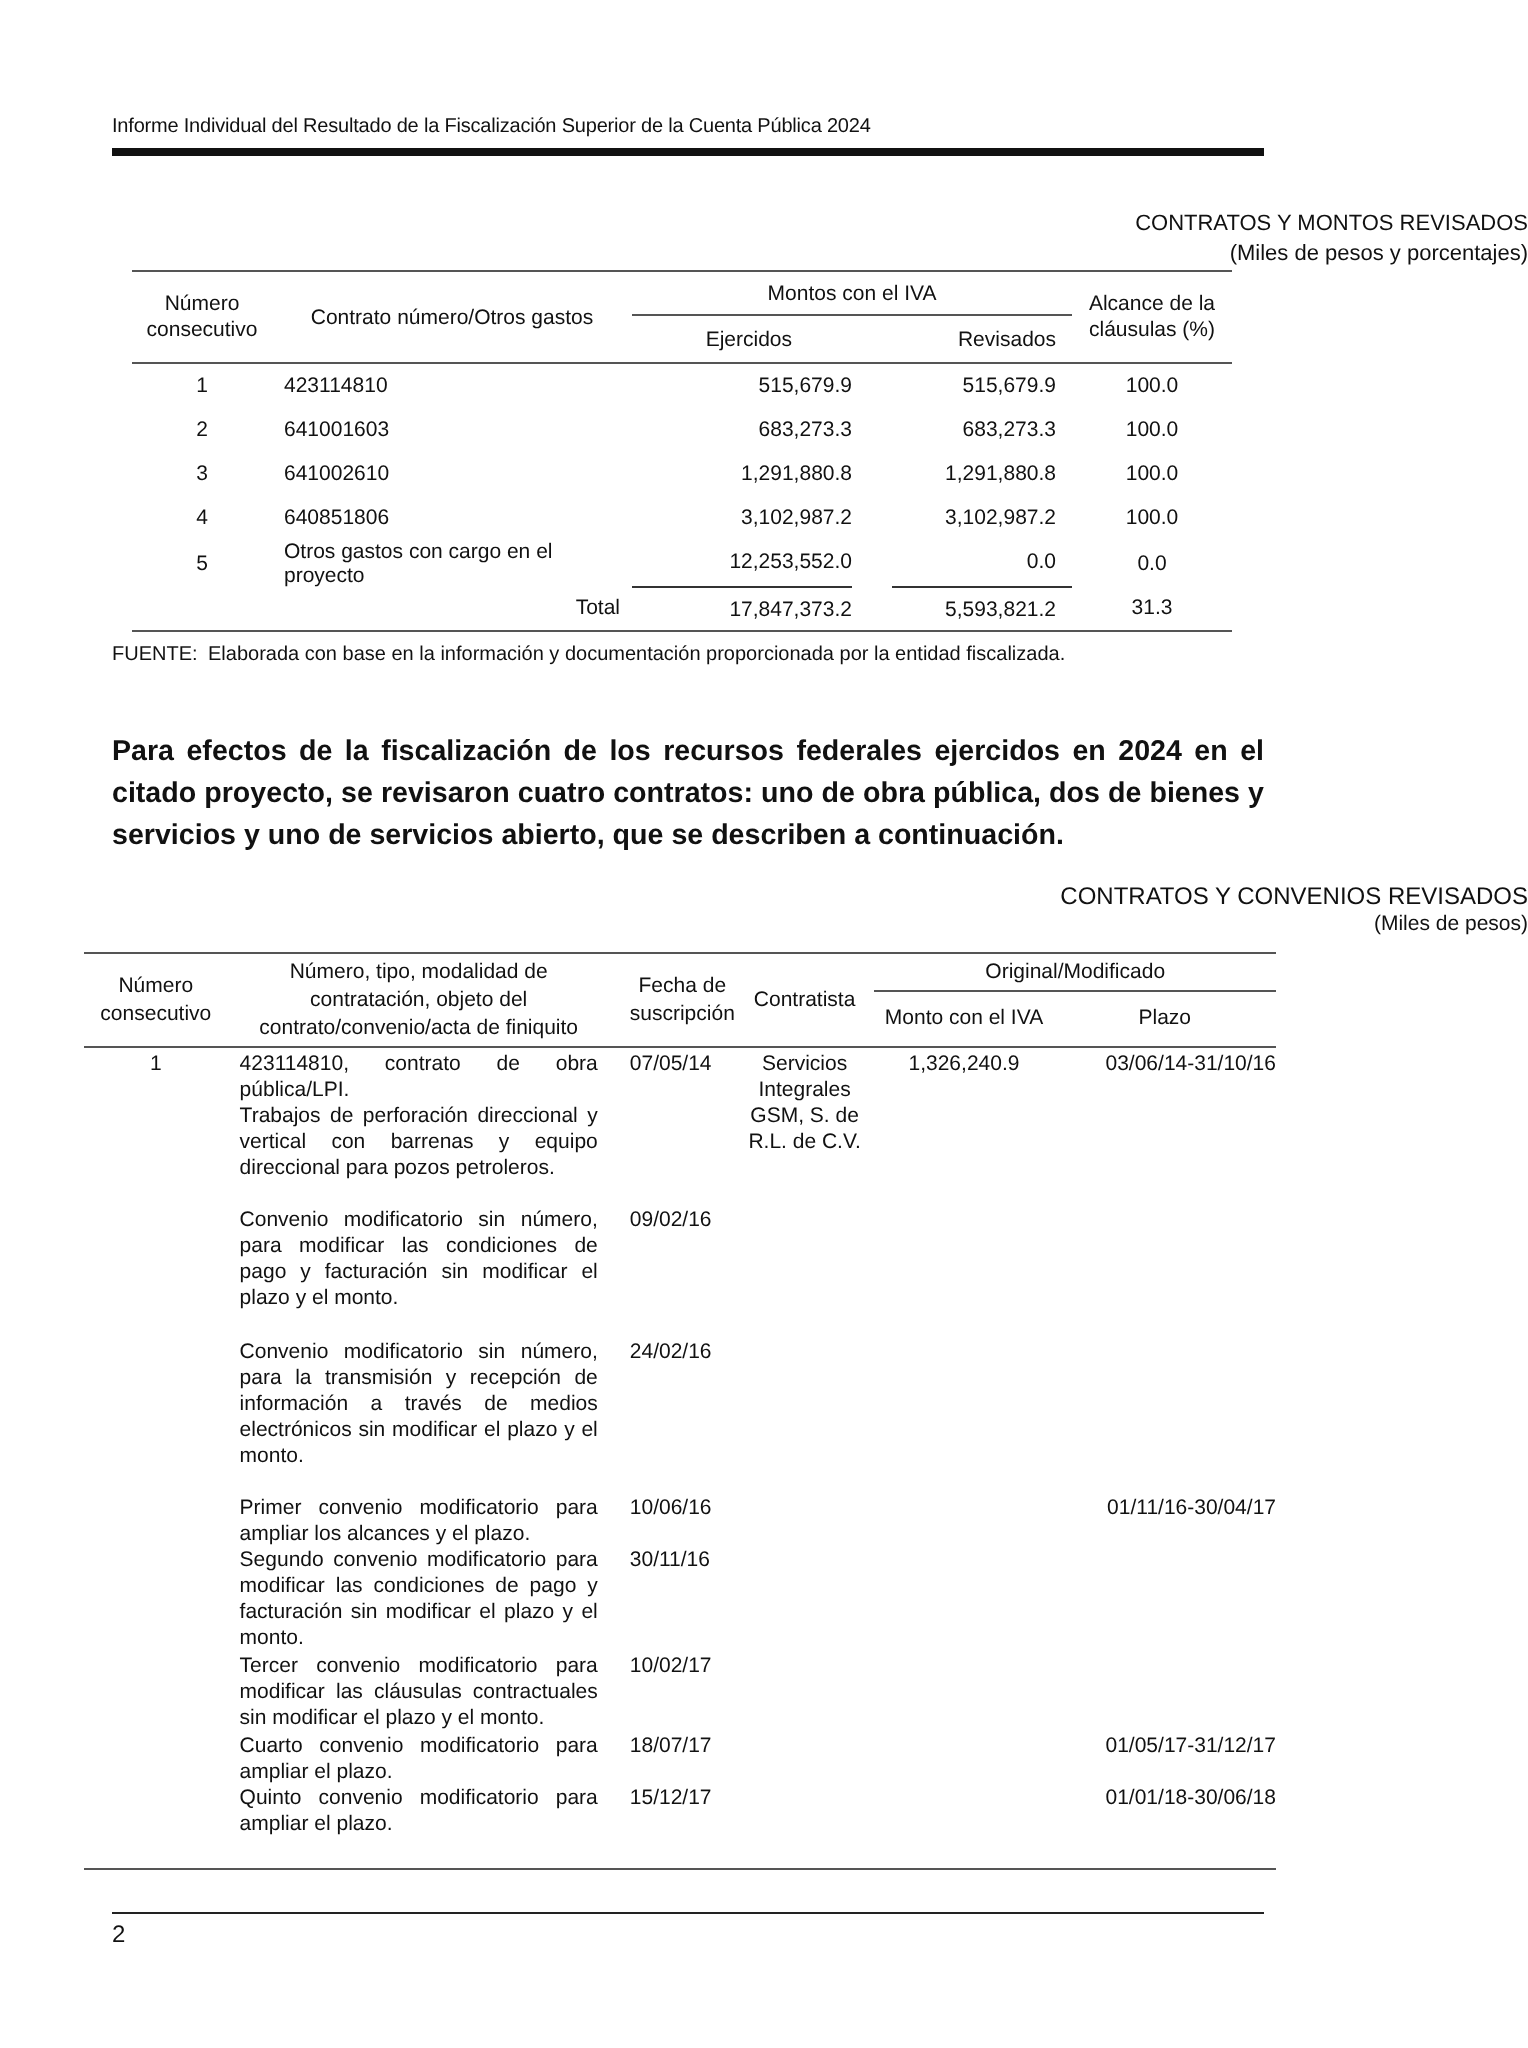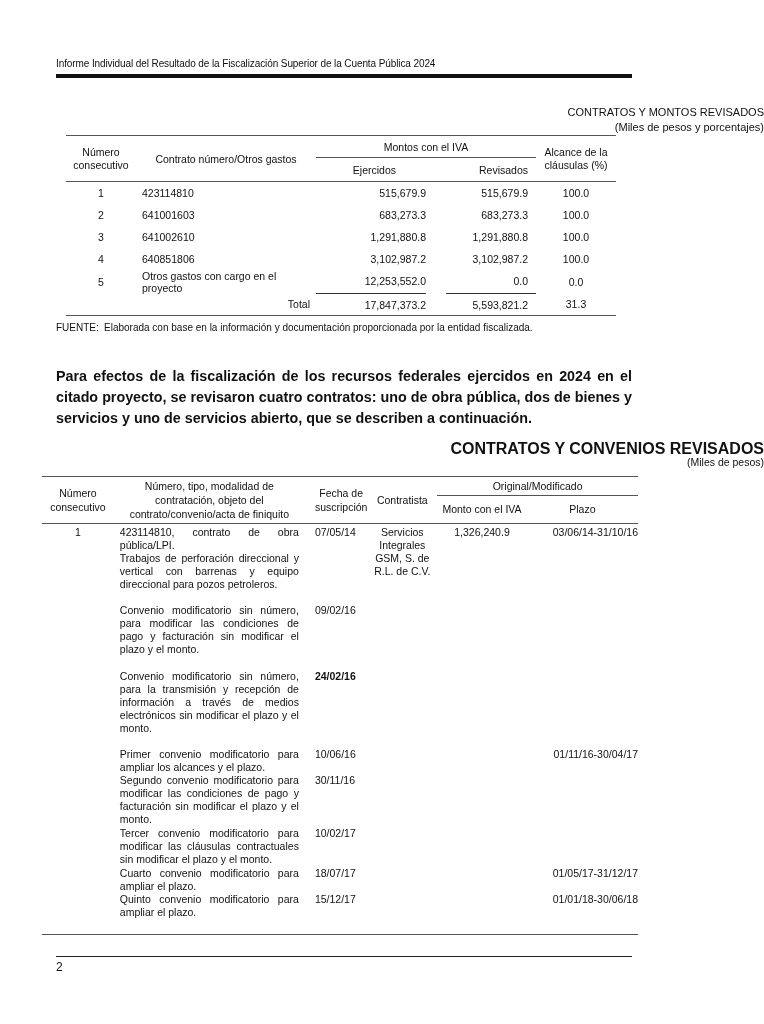--- a/index.html
+++ b/index.html
@@ -121,21 +121,21 @@
       </tr>
 </tbody>
   </table>
 
 <div class="fuente">
   <span class="lbl">FUENTE:</span><span>Elaborada con base en la información y documentación proporcionada por la entidad fiscalizada.</span>
 </div>
 
 <div class="para">Para efectos de la fiscalización de los recursos federales ejercidos en 2024 en el citado proyecto, se revisaron cuatro contratos: uno de obra pública, dos de bienes y servicios y uno de servicios abierto, que se describen a continuación.</div>
 
-<div class="t1-title" style="top:441px; font-size:16px;font-weight:bold;">CONTRATOS Y CONVENIOS REVISADOS</div>
+<div class="t1-title" style="top:441px; font-size:12px;">CONTRATOS Y CONVENIOS REVISADOS</div>
 <div class="t1-title" style="top:455px; font-size:10.5px;">(Miles de pesos)</div>
 
 <table id="t2">
   <colgroup>
     <col style="width:72px">
       <col style="width:196px">
       <col style="width:56px">
       <col style="width:70px">
       <col style="width:90px">
       <col style="width:112px">
@@ -164,21 +164,21 @@
           <div class="just" style="height: 26px; text-align: justify;">Primer convenio modificatorio para ampliar los alcances y el plazo.</div>
           <div class="just" style="height: 53px; text-align: justify;">Segundo convenio modificatorio para modificar las condiciones de pago y facturación sin modificar el plazo y el monto.</div>
           <div class="just" style="height: 40px; text-align: justify;">Tercer convenio modificatorio para modificar las cláusulas contractuales sin modificar el plazo y el monto.</div>
           <div class="just" style="height: 26px; text-align: justify;">Cuarto convenio modificatorio para ampliar el plazo.</div>
           <div class="just" style="height: 26px; text-align: justify;">Quinto convenio modificatorio para ampliar el plazo.</div>
         </td>
         <td style="padding: 2px 0px 0px 6px;">
           <div style="height: 26px;">07/05/14</div>
           <div style="height: 52px;"></div>
           <div style="height: 66px; padding-top: 0px;">09/02/16</div>
-          <div style="height: 78px; font-weight: bold;">24/02/16</div>
+          <div style="height: 78px;">24/02/16</div>
           <div style="height: 26px;">10/06/16</div>
           <div style="height: 53px;">30/11/16</div>
           <div style="height: 40px;">10/02/17</div>
           <div style="height: 26px;">18/07/17</div>
           <div style="height: 26px;">15/12/17</div>
         </td>
         <td style="text-align: center; padding: 2px 4px 0px;">Servicios Integrales GSM, S. de R.L. de C.V.</td>
         <td style="text-align: center; padding-top: 2px;">1,326,240.9</td>
         <td style="padding: 2px 0px 0px; text-align: right;">
           <div style="height: 26px;">03/06/14-31/10/16</div>

